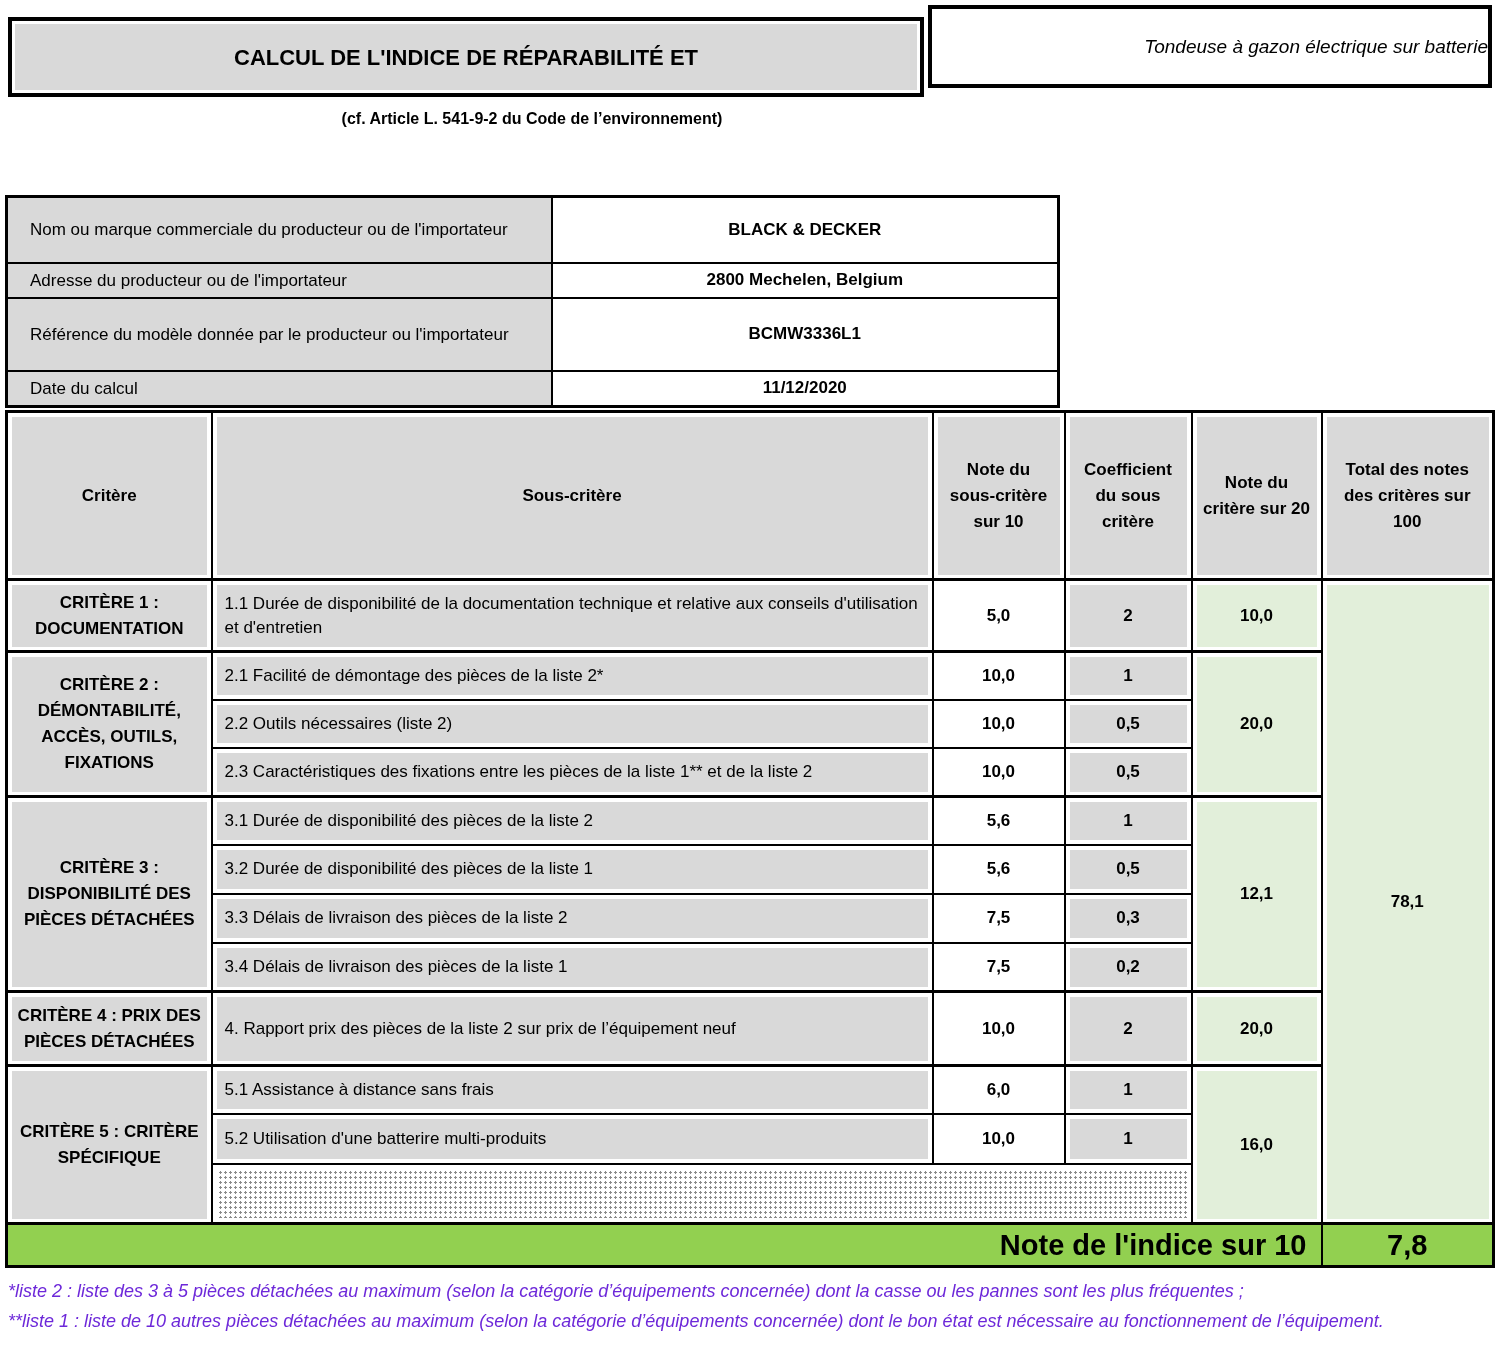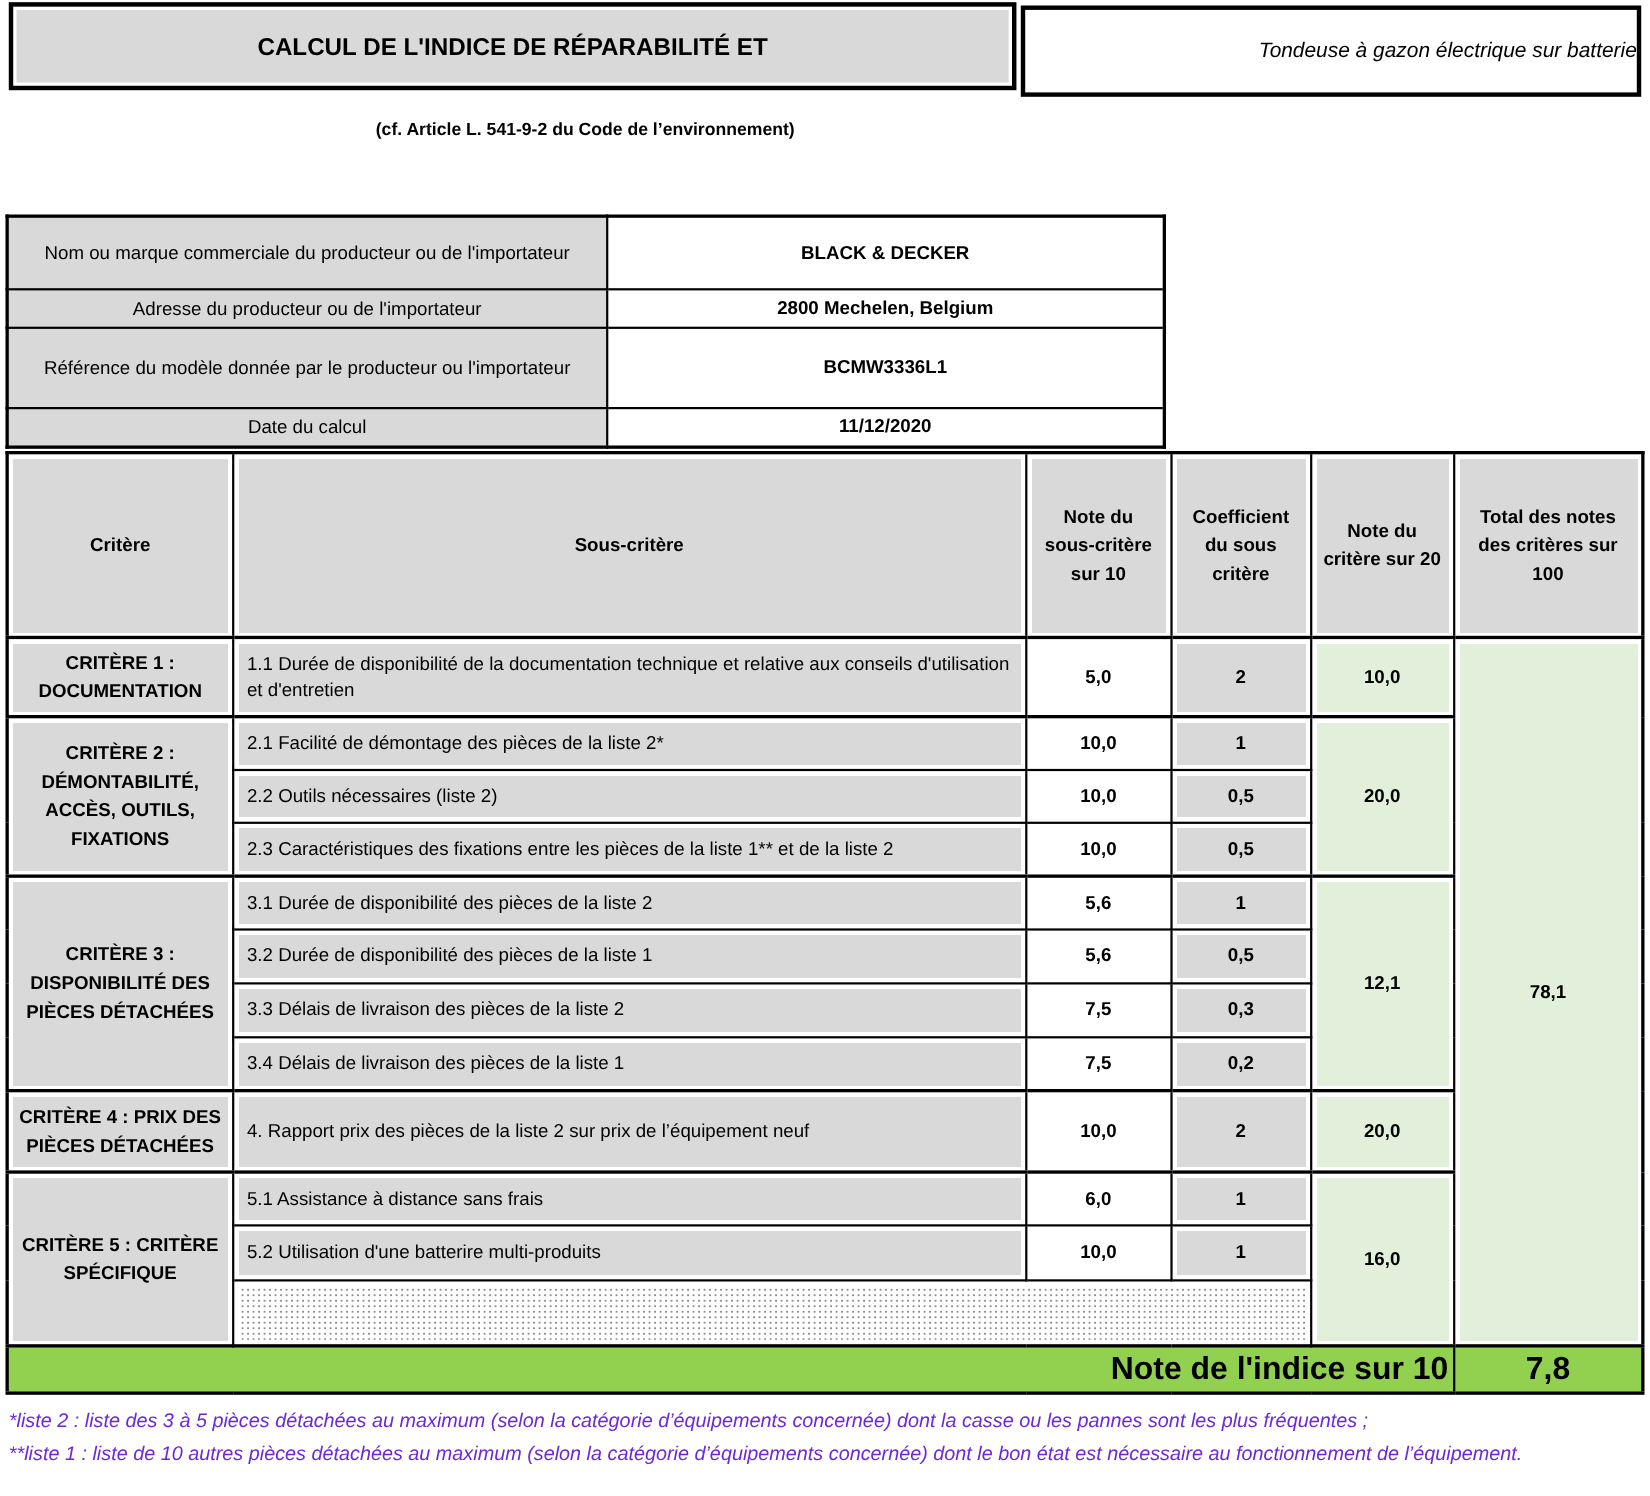--- a/index.html
+++ b/index.html
@@ -5,21 +5,21 @@
   * { box-sizing: border-box; margin: 0; padding: 0; }
   html, body { background: #ffffff; }
   body {
     width: 1500px; height: 1360px; position: relative;
     font-family: "Liberation Sans", sans-serif;
     color: #000;
   }
 
   
   .title-box {
-    position: absolute; left: 8px; top: 2px; width: 916px; height: 80px;
+    position: absolute; left: 8px; top: 17px; width: 916px; height: 80px;
     background: #d9d9d9; border: 4px solid #000;
     box-shadow: inset 0 0 0 3px #fff;
     display: flex; flex-direction: column; align-items: center; justify-content: center;
     text-align: center; font-weight: bold; font-size: 22px; line-height: 31px;
   }
   .product-box {
     position: absolute; left: 928px; top: 5px; width: 564px; height: 83px;
     background: #fff; border: 4px solid #000;
     display: flex; align-items: center; justify-content: flex-end;
     font-style: italic; font-weight: normal; font-size: 19px; text-align: center;
@@ -31,21 +31,21 @@
   .subtitle .l2 { font-weight: bold; font-size: 16px; }
 
   
   table { border-collapse: collapse; }
   .info-table {
     position: absolute; left: 5px; top: 195px; width: 1055px;
     border: 3px solid #000;
   }
   .info-table td { border: 2px solid #000; font-size: 17px; vertical-align: middle; }
   .info-table td.lbl {
-    width: 545px; background: #d9d9d9; padding: 3px 6px; line-height: 27px; text-align: center;
+    width: 545px; background: #d9d9d9; padding: 3px 22px; line-height: 27px;
   }
   .info-table td.val { text-align: center; font-weight: bold; background: #fff; }
   .info-table tr.r1 { height: 66px; }
   .info-table tr.r2 { height: 30px; }
   .info-table tr.r3 { height: 73px; }
   .info-table tr.r4 { height: 26px; }
 
   
   .crit-table {
     position: absolute; left: 5px; top: 410px; width: 1487px;
@@ -92,21 +92,21 @@
     background-clip: content-box; padding: 4px;
   }
   tr.dr1 { height: 72px; }  tr.dr48 { height: 48px; }  tr.dr49 { height: 49px; }
   tr.dr50 { height: 50px; } tr.dr4 { height: 74px; }   tr.drh { height: 60px; }
 
   tr.final { height: 43px; }
   tr.final td {
     background: #92d050; border-top-width: 3px; border-bottom-width: 3px;
     font-weight: bold; font-size: 29px;
   }
-  td.final-label { text-align: right; padding-right: 4px; }
+  td.final-label { text-align: right; padding-right: 14px; }
   td.final-score { text-align: center; margin-left: 10px; }
 
   
   .footnotes {
     position: absolute; left: 8px; top: 1276px; width: 1460px;
     font-style: italic; font-size: 18px; line-height: 30px; color: #6d28d9;
   }
   .footnotes p { margin: 0; }
 </style>
 </head>

